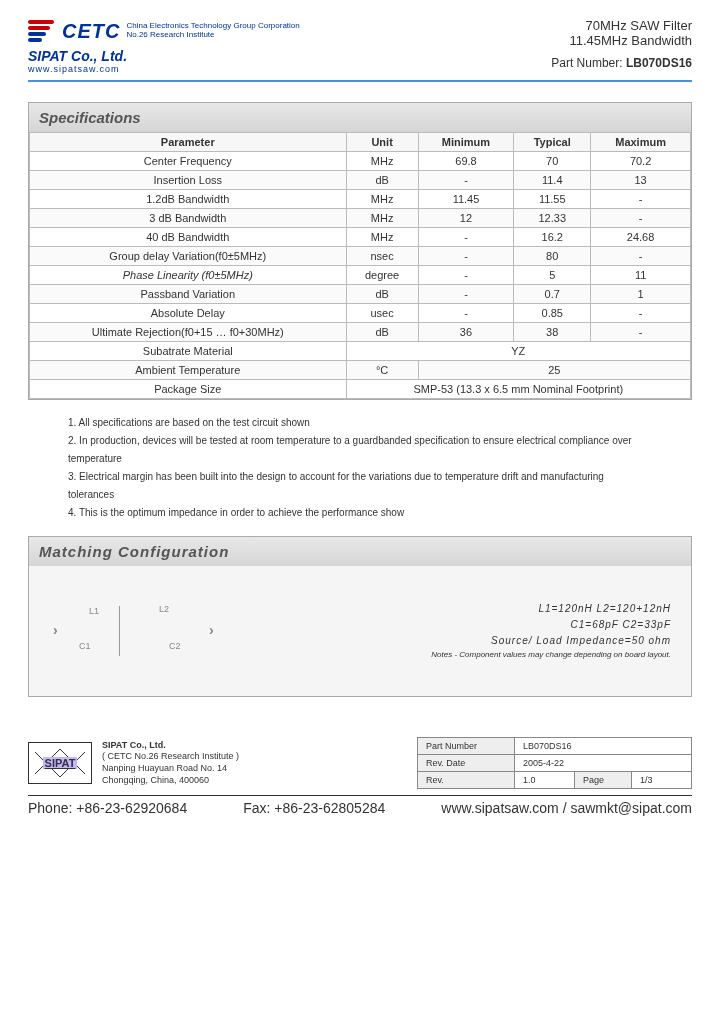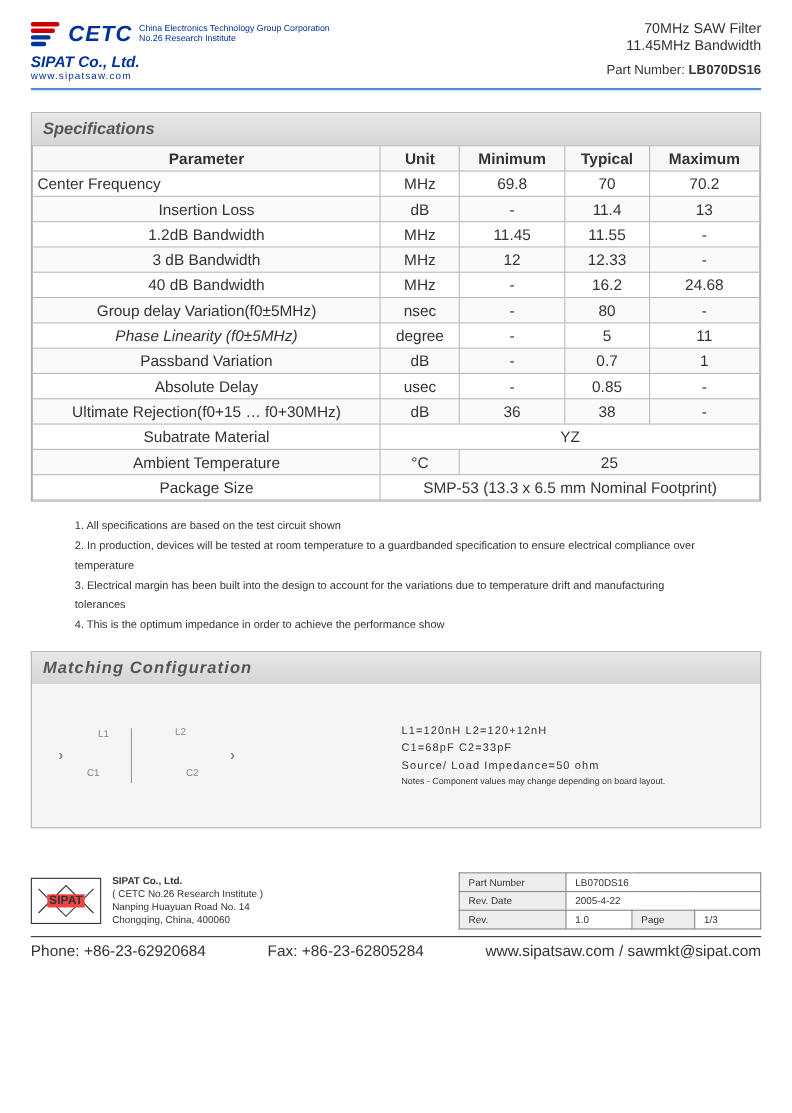--- a/index.html
+++ b/index.html
@@ -82,21 +82,21 @@
     background: linear-gradient(#e8e8e8, #d5d5d5);
     padding: 6px 10px;
     font-style: italic;
     font-weight: bold;
     font-size: 15px;
     color: #555;
   }
   table.spec {
     width: 100%;
     border-collapse: collapse;
-    font-size: 14px;
+    font-size: 11px;
   }
   table.spec th, table.spec td {
     border: 1px solid #bbb;
     padding: 3px 4px;
     text-align: center;
   }
   table.spec th {
     background: #f7f7f7;
     font-weight: bold;
   }
@@ -122,24 +122,25 @@
   }
   .circuit-box {
     flex: 1;
     height: 90px;
     position: relative;
     color: #888;
     font-size: 9px;
   }
   .matching-values {
     flex: 1;
-    text-align: left;
+    text-align: right;
     font-size: 10px;
     line-height: 1.6;
     letter-spacing: 1px;
+    font-style: italic;
   }
   .matching-note {
     font-size: 8px;
     letter-spacing: 0;
   }
   .footer-block {
     margin-top: 40px;
     display: flex;
     justify-content: space-between;
     align-items: center;
@@ -227,21 +228,21 @@
         <tr id="spec-header-row">
             <th>Parameter</th>
             <th>Unit</th>
             <th>Minimum</th>
             <th>Typical</th>
             <th>Maximum</th>
           </tr>
       </thead>
       <tbody id="spec-body">
           <tr>
-            <td style="text-align: left;">Center Frequency</td>
+            <td style="text-align: center;">Center Frequency</td>
             <td>MHz</td>
             <td>69.8</td>
             <td>70</td>
             <td>70.2</td>
           </tr>
           <tr>
             <td style="text-align: center;">Insertion Loss</td>
             <td>dB</td>
             <td>-</td>
             <td>11.4</td>
@@ -349,21 +350,21 @@
       </div>
     </div>
   </div>
 
   <div class="footer-block">
     <div style="display:flex;align-items:center;gap:10px;">
       <div class="sipat-logo-box">
         <svg width="60" height="38" viewBox="0 0 60 38" style="position:absolute;">
           <path d="M5 30 L30 5 L55 30 M5 8 L30 33 L55 8" stroke="#333" stroke-width="1" fill="none"></path>
         </svg>
-        <span style="background:#ef4444;padding:0 2px;z-index:1;">SIPAT</span>
+        <span style="background:#c4b5fd;padding:0 2px;z-index:1;text-decoration:underline;">SIPAT</span>
       </div>
       <div class="addr">
         <div style="font-weight:bold;">SIPAT Co., Ltd.</div>
         <div>( CETC No.26 Research Institute )</div>
         <div>Nanping Huayuan Road No. 14</div>
         <div>Chongqing, China, 400060</div>
       </div>
     </div>
     <table class="footer-table">
       <tbody>

